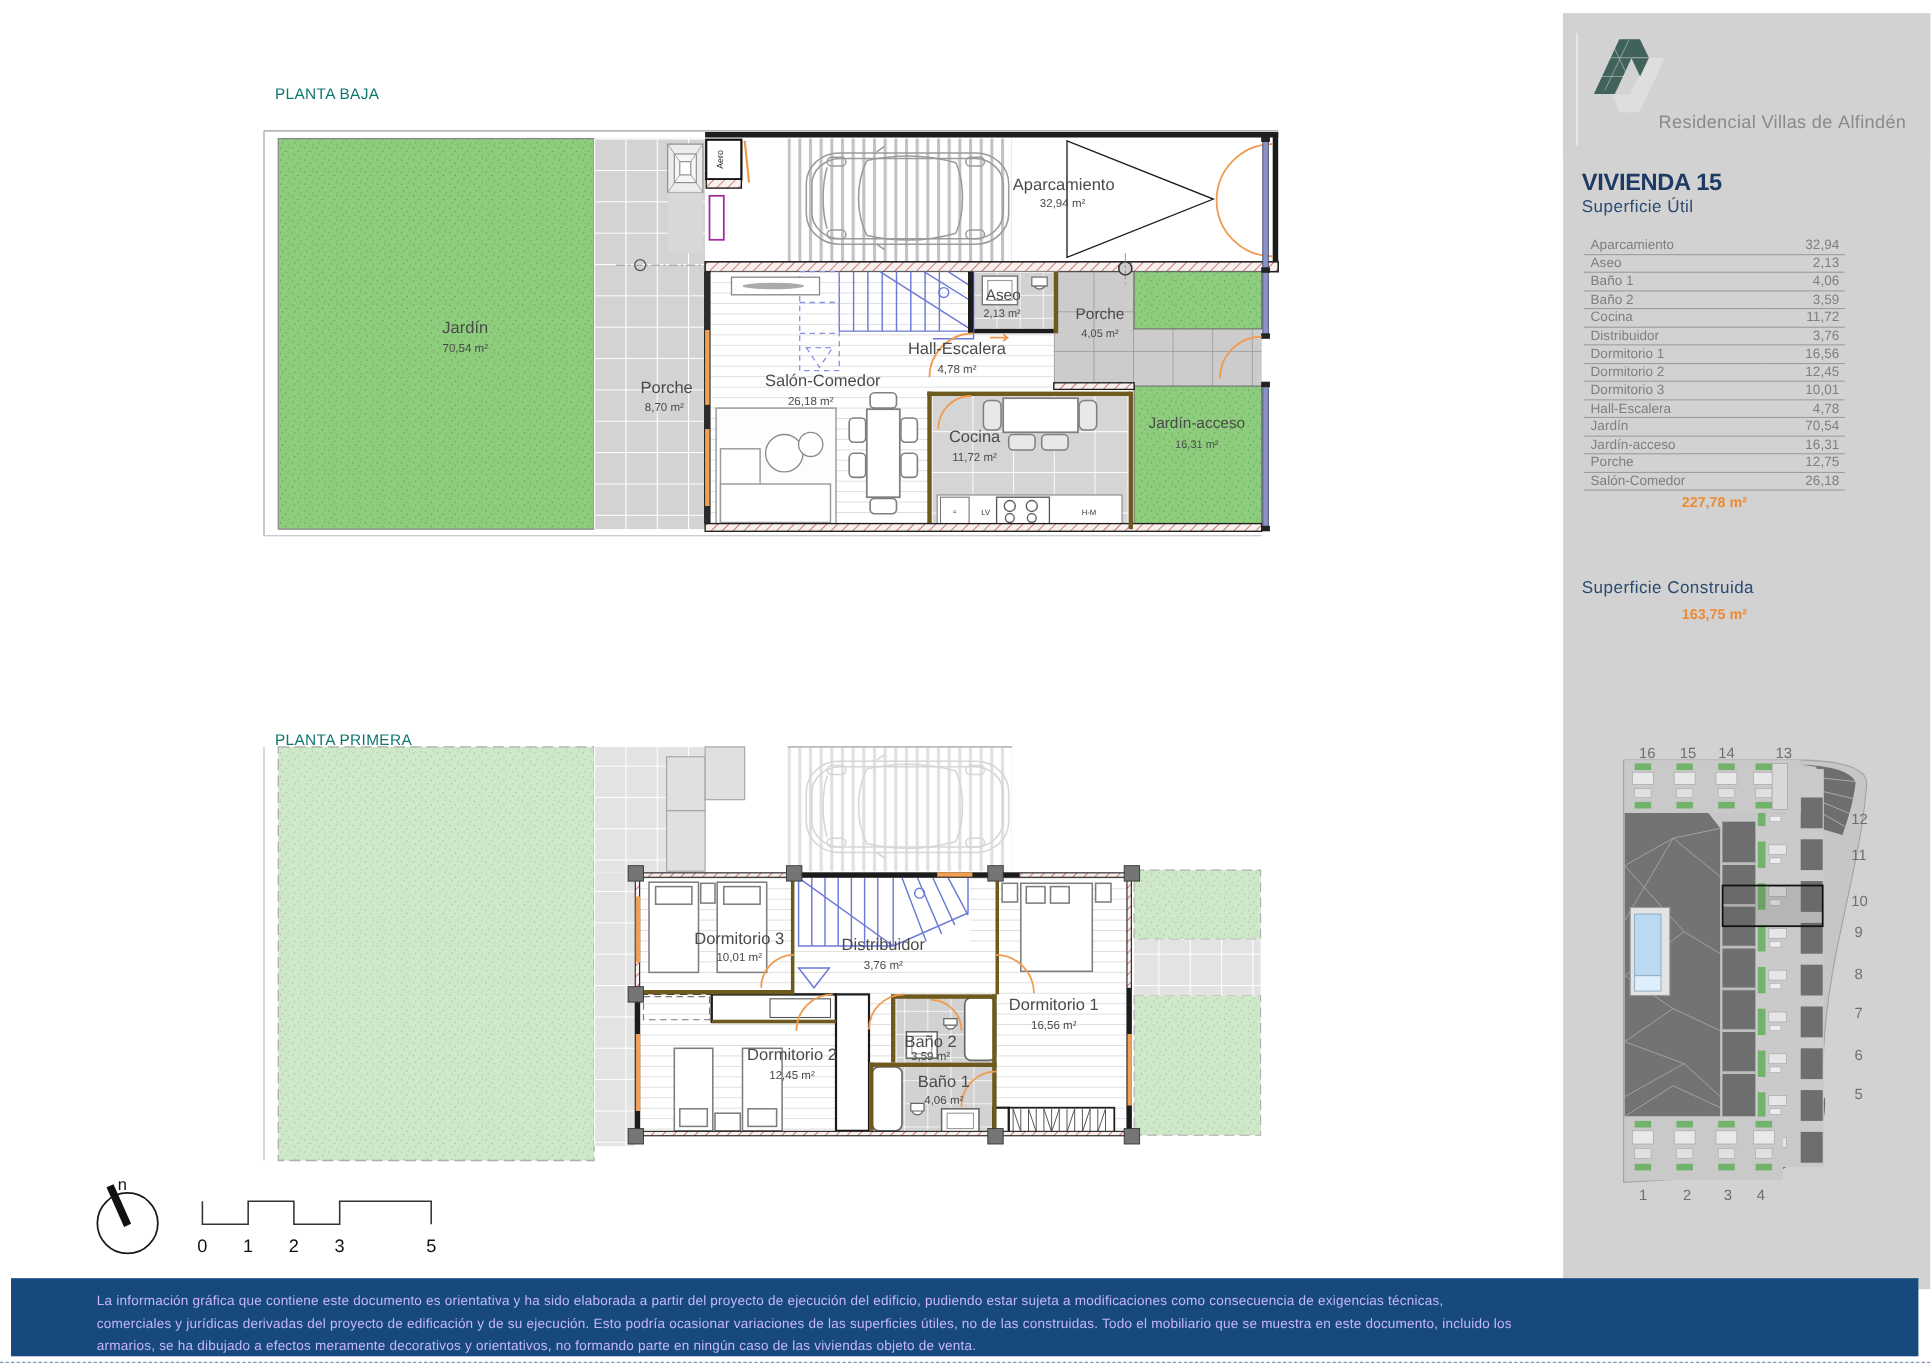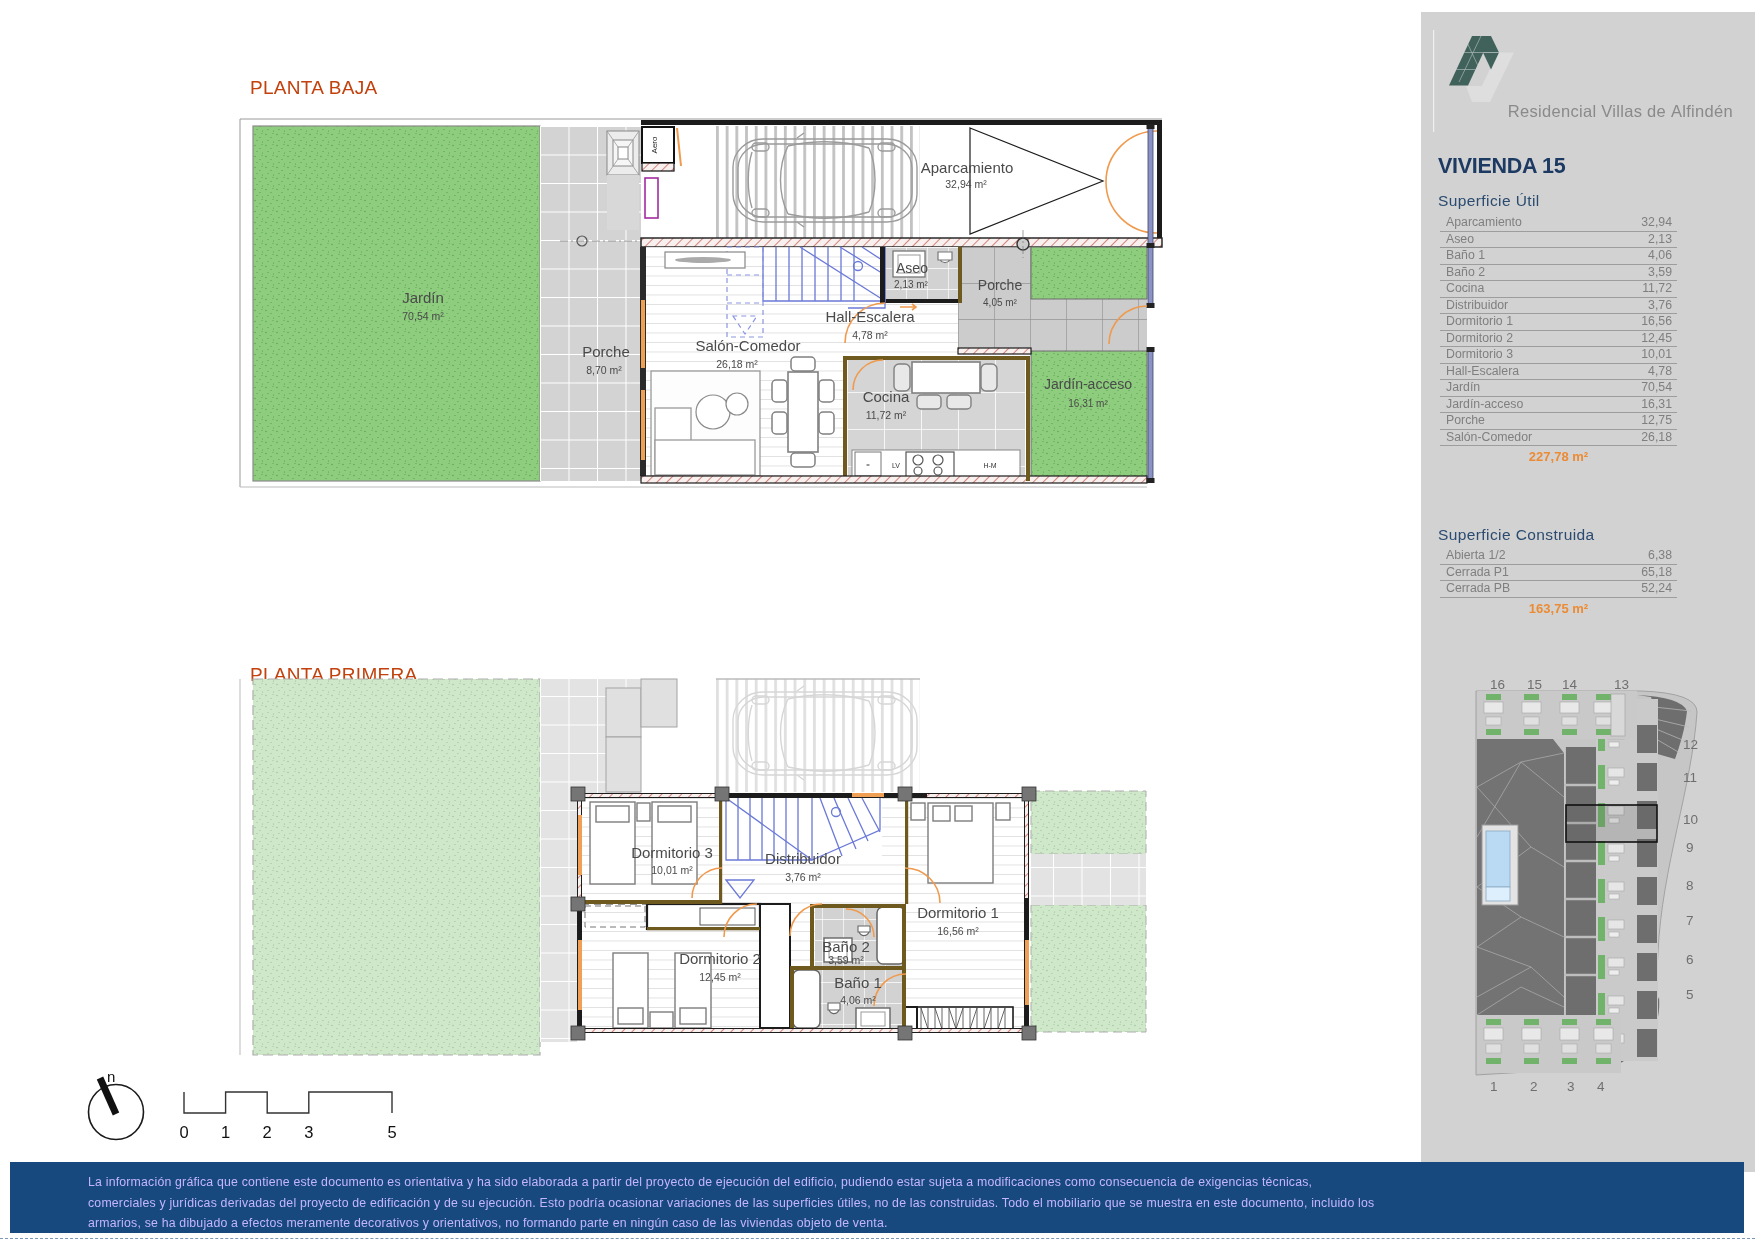--- a/index.html
+++ b/index.html
@@ -11,21 +11,21 @@
   #footer .txt{position:absolute;left:78px;top:10px;color:#c4b5fd;font-size:12.3px;line-height:20.5px;letter-spacing:0.2px;}
   #botline{left:0px;top:1238px;width:1755px;height:0;border-top:1.5px dashed #7e96b8;}
   h1{margin:0;font-size:21.5px;font-weight:bold;color:#1d3a63;letter-spacing:-0.3px;}
   h2{margin:0;font-size:15.5px;font-weight:normal;color:#2a4a70;letter-spacing:0.4px;}
   table.sup{border-collapse:collapse;width:237px;margin-left:19px;}
   table.sup td{font-size:12.3px;color:#7f7f7f;border-bottom:1px solid #9d9d9d;
      padding:0 0 0 6px;height:15.5px;line-height:15px;}
   table.sup td.v{text-align:right;padding-right:5px;}
   .tot{width:237px;margin-left:19px;text-align:center;padding-right:5px;
        color:#ec8b33;font-weight:bold;font-size:13px;}
-  .plabel{position:absolute;color:#c2410c;font-size:19px;letter-spacing:0.3px;}
+  .plabel{position:absolute;color:#0f766e;font-size:14px;letter-spacing:0.3px;}
 </style>
 </head>
 <body>
 
 <div id="sidebar" class="abs">
   <div class="abs" style="left:12px;top:18px;width:1px;height:102px;background:#f2f2f2;"></div>
 
   <svg class="abs" style="left:0px;top:0px;" width="334" height="130" viewBox="0 0 334 130">
     <g>
       <rect x="0" y="0" width="334" height="130" fill="#d2d2d2"></rect>
@@ -47,21 +47,21 @@
       <line x1="40" y1="40.5" x2="78" y2="40.5"></line>
       <line x1="33" y1="57.5" x2="55" y2="57.5"></line>
       <line x1="43" y1="24" x2="66" y2="73"></line>
       <line x1="60" y1="24" x2="38" y2="70"></line>
       </g>
     </g>
   </svg>
   <div class="abs" style="left:0;top:90px;width:312px;text-align:right;font-size:16.5px;color:#8a8a8a;letter-spacing:0.3px;">Residencial&nbsp;Villas&nbsp;de&nbsp;Alfindén</div>
 
   <h1 class="abs" style="left:17px;top:142px;">VIVIENDA 15</h1>
-  <h2 class="abs" style="left:17px;top:180px;">Superficie Útil</h2>
+  <h2 class="abs" style="left:17px;top:168px;">Superficie Útil</h2>
   <div class="abs" style="left:0;top:203px;">
     <table class="sup">
       <tbody>
           <tr>
             <td>Aparcamiento</td>
             <td class="v">32,94</td>
           </tr>
       <tr>
             <td>Aseo</td>
             <td class="v">2,13</td>
@@ -114,36 +114,20 @@
             <td>Salón-Comedor</td>
             <td class="v">26,18</td>
           </tr>
     </tbody>
       </table>
     <div class="tot" style="margin-top:3px;">227,78 m²</div>
   </div>
 
   <h2 class="abs" style="left:17px;top:514px;text-align:center;">Superficie Construida</h2>
   <div class="abs" style="left:0;top:536px;">
-    <table class="sup">
-      <tbody>
-          <tr>
-            <td>Abierta 1/2</td>
-            <td class="v">6,38</td>
-          </tr>
-      <tr>
-            <td>Cerrada P1</td>
-            <td class="v">65,18</td>
-          </tr>
-      <tr>
-            <td>Cerrada PB</td>
-            <td class="v">52,24</td>
-          </tr>
-    </tbody>
-      </table>
     <div class="tot" style="margin-top:3px;">163,75 m²</div>
   </div>
 
   <svg class="abs" style="left:40px;top:655px;" width="294" height="430" viewBox="0 0 294 430">
     <g id="map">
 
       <path d="M15,24 L180,24 Q236,26 236,45 C231,120 201,200 197,285 C195,330 188,355 163,372 Q160,390 150,400 L15,408 Z" fill="#c6c6c6" stroke="#a2a2a2" stroke-width="1"></path>
 
       <path d="M176,28 Q220,30 226,44 C224,62 219,78 214,92 L193,86 Q199,55 190,30 Z" fill="#6e6e6e" stroke="none"></path>
 

